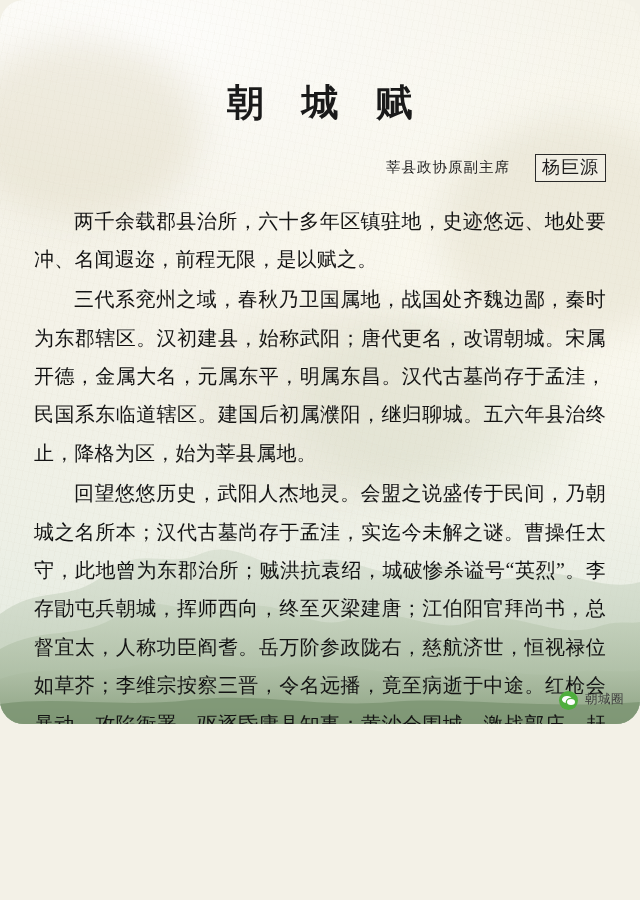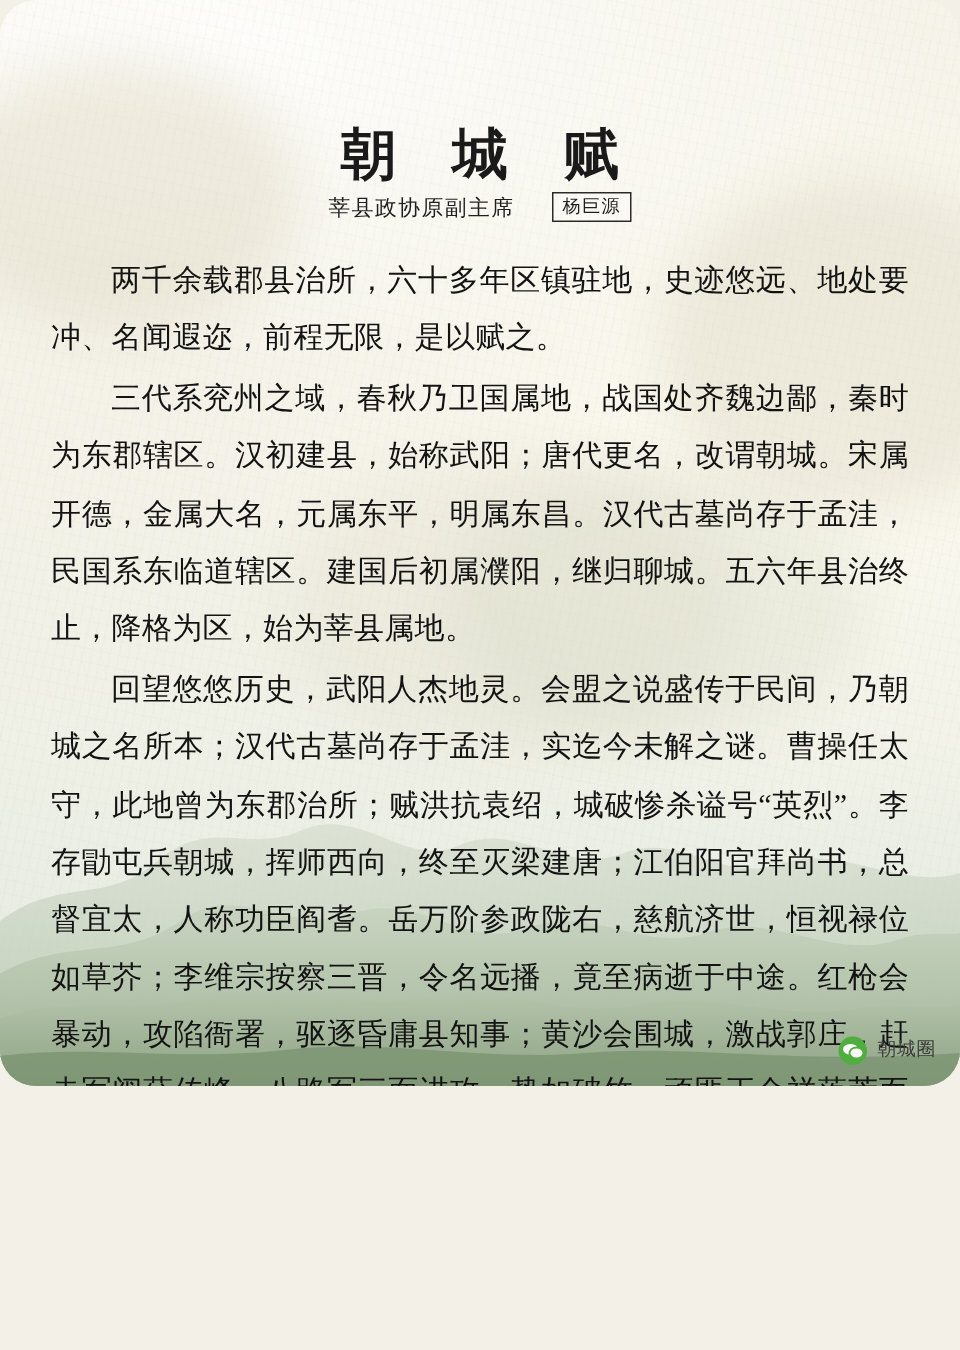--- a/index.html
+++ b/index.html
@@ -66,33 +66,34 @@
     text-align: center;
     font-size: 37px;
     font-weight: 700;
     letter-spacing: 14px;
     color: #1a1a1a;
     text-indent: 14px;
     margin: 18px 0 0 0;
     font-family: "Liberation Serif", "DejaVu Serif", serif;
   }
   .byline {
+    margin-top: 26px;
     text-align: center;
     font-size: 14.5px;
     color: #1f1f1f;
     letter-spacing: 1px;
     display: flex;
-    justify-content: center;
+    justify-content: flex-end;
     align-items: center;
     gap: 25px;
   }
   .byline .author-box {
     border: 1px solid #2a2a2a;
     padding: 1px 6px 2px 6px;
-    font-size: 12px;
+    font-size: 18px;
     letter-spacing: 1px;
     line-height: 1.25;
     background: rgba(255,255,255,0.25);
   }
   .body-text {
     margin-top: 20px;
   }
   .body-text p {
     margin: 0 0 2px 0;
     font-size: 20px;

